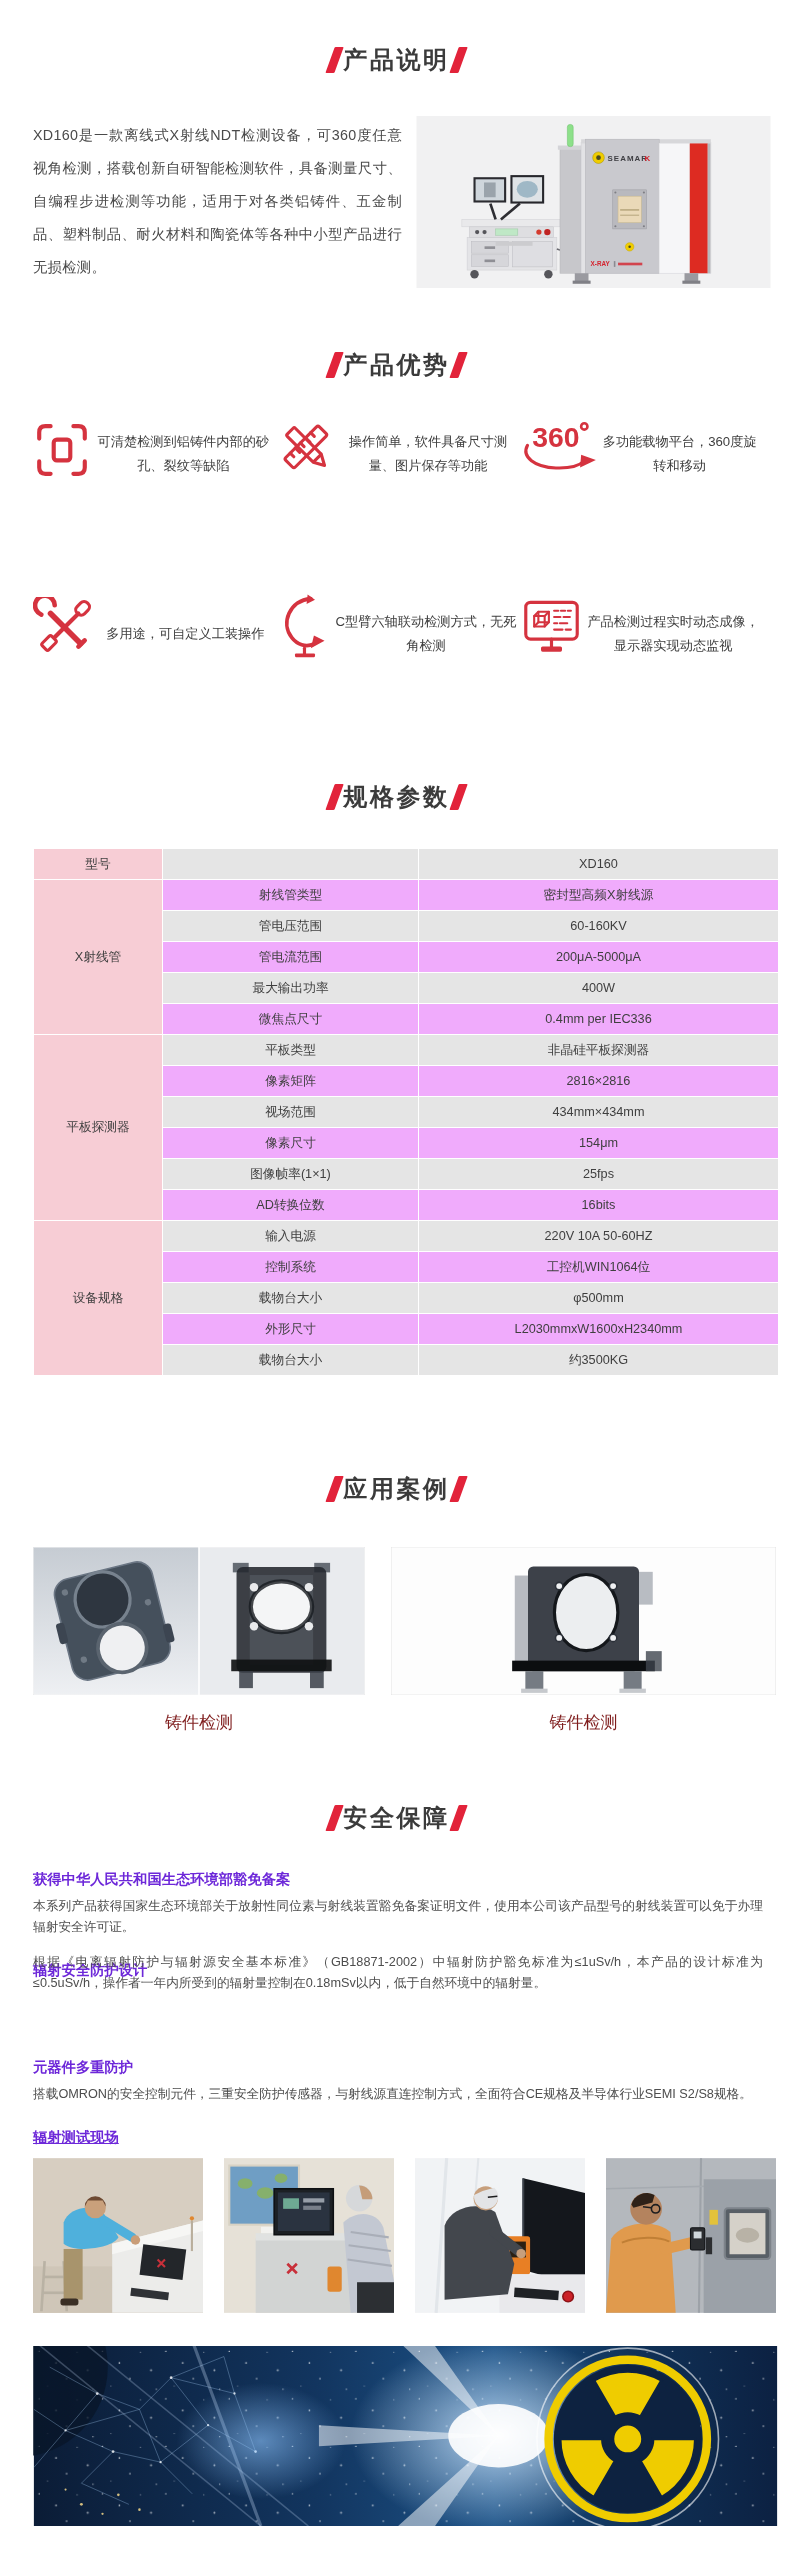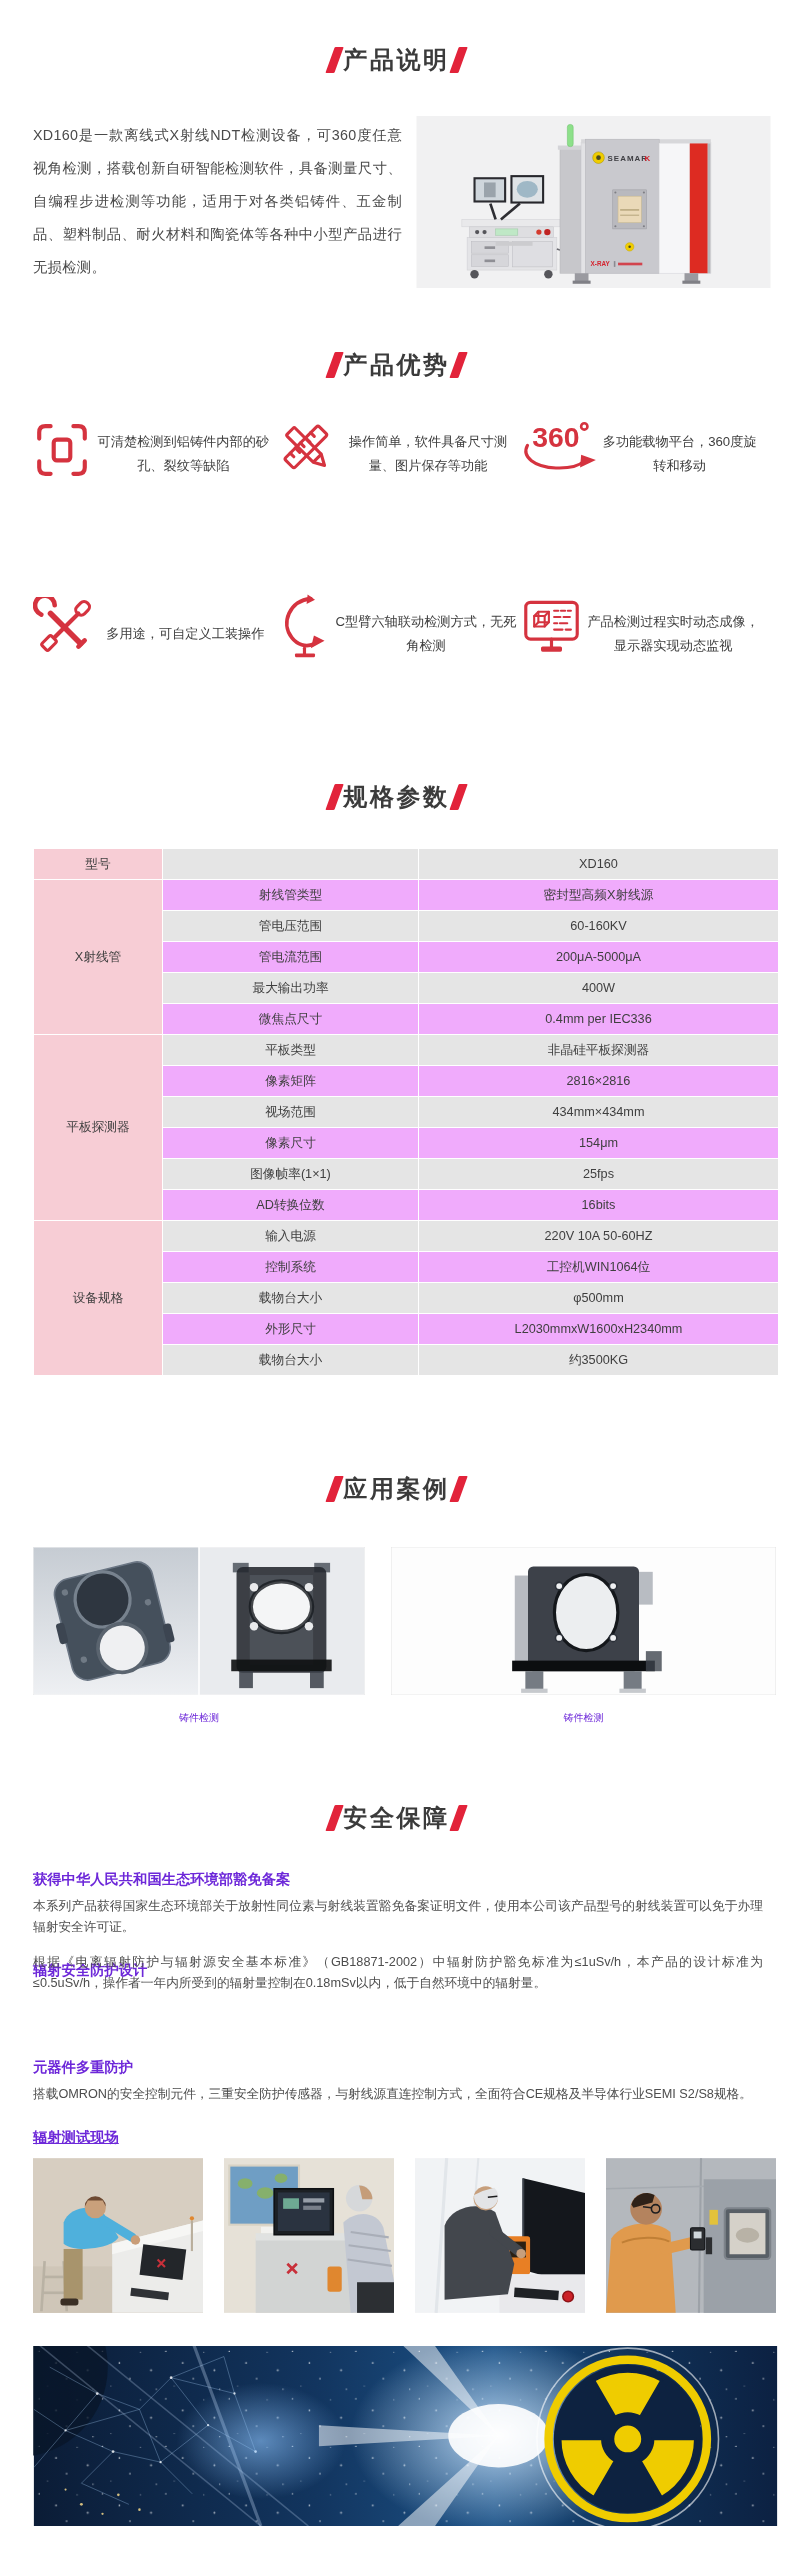--- a/index.html
+++ b/index.html
@@ -25,21 +25,21 @@
   .spec-table td{height:30px;padding:0;text-align:center;vertical-align:middle;font-size:12.7px;color:#3f3f3f;}
   .col-group{width:128px;}
   .col-label{width:255px;}
   .col-value{width:359px;}
   .cell-pink{background:#F7CDD5;}
   .cell-gray{background:#e5e5e5;}
   .cell-white{background:#f0abfc;}
   
   .case-card1{position:absolute;left:33px;top:1547px;}
   .case-card2{position:absolute;left:391px;top:1547px;}
-  .case-caption{position:absolute;font-size:10px;color:#6d28d9;text-align:center;}
+  .case-caption{position:absolute;font-size:17px;color:#7f1d1d;text-align:center;}
   .case-caption.c1{left:33px;top:1711px;width:332px;}
   .case-caption.c2{left:391px;top:1711px;width:385px;}
   
   .safety-h{position:absolute;left:33px;width:730px;font-size:14.3px;font-weight:700;color:#6d28d9;}
   .safety-p{position:absolute;left:33px;width:730px;font-size:12.7px;line-height:21px;color:#4d4d4d;text-align:justify;}
   .photo-row{position:absolute;left:33px;top:2158px;display:flex;gap:21px;}
   .banner-wrap{position:absolute;left:33px;top:2346px;width:745px;height:180px;}
   svg{display:block;}
 </style>
 </head>

